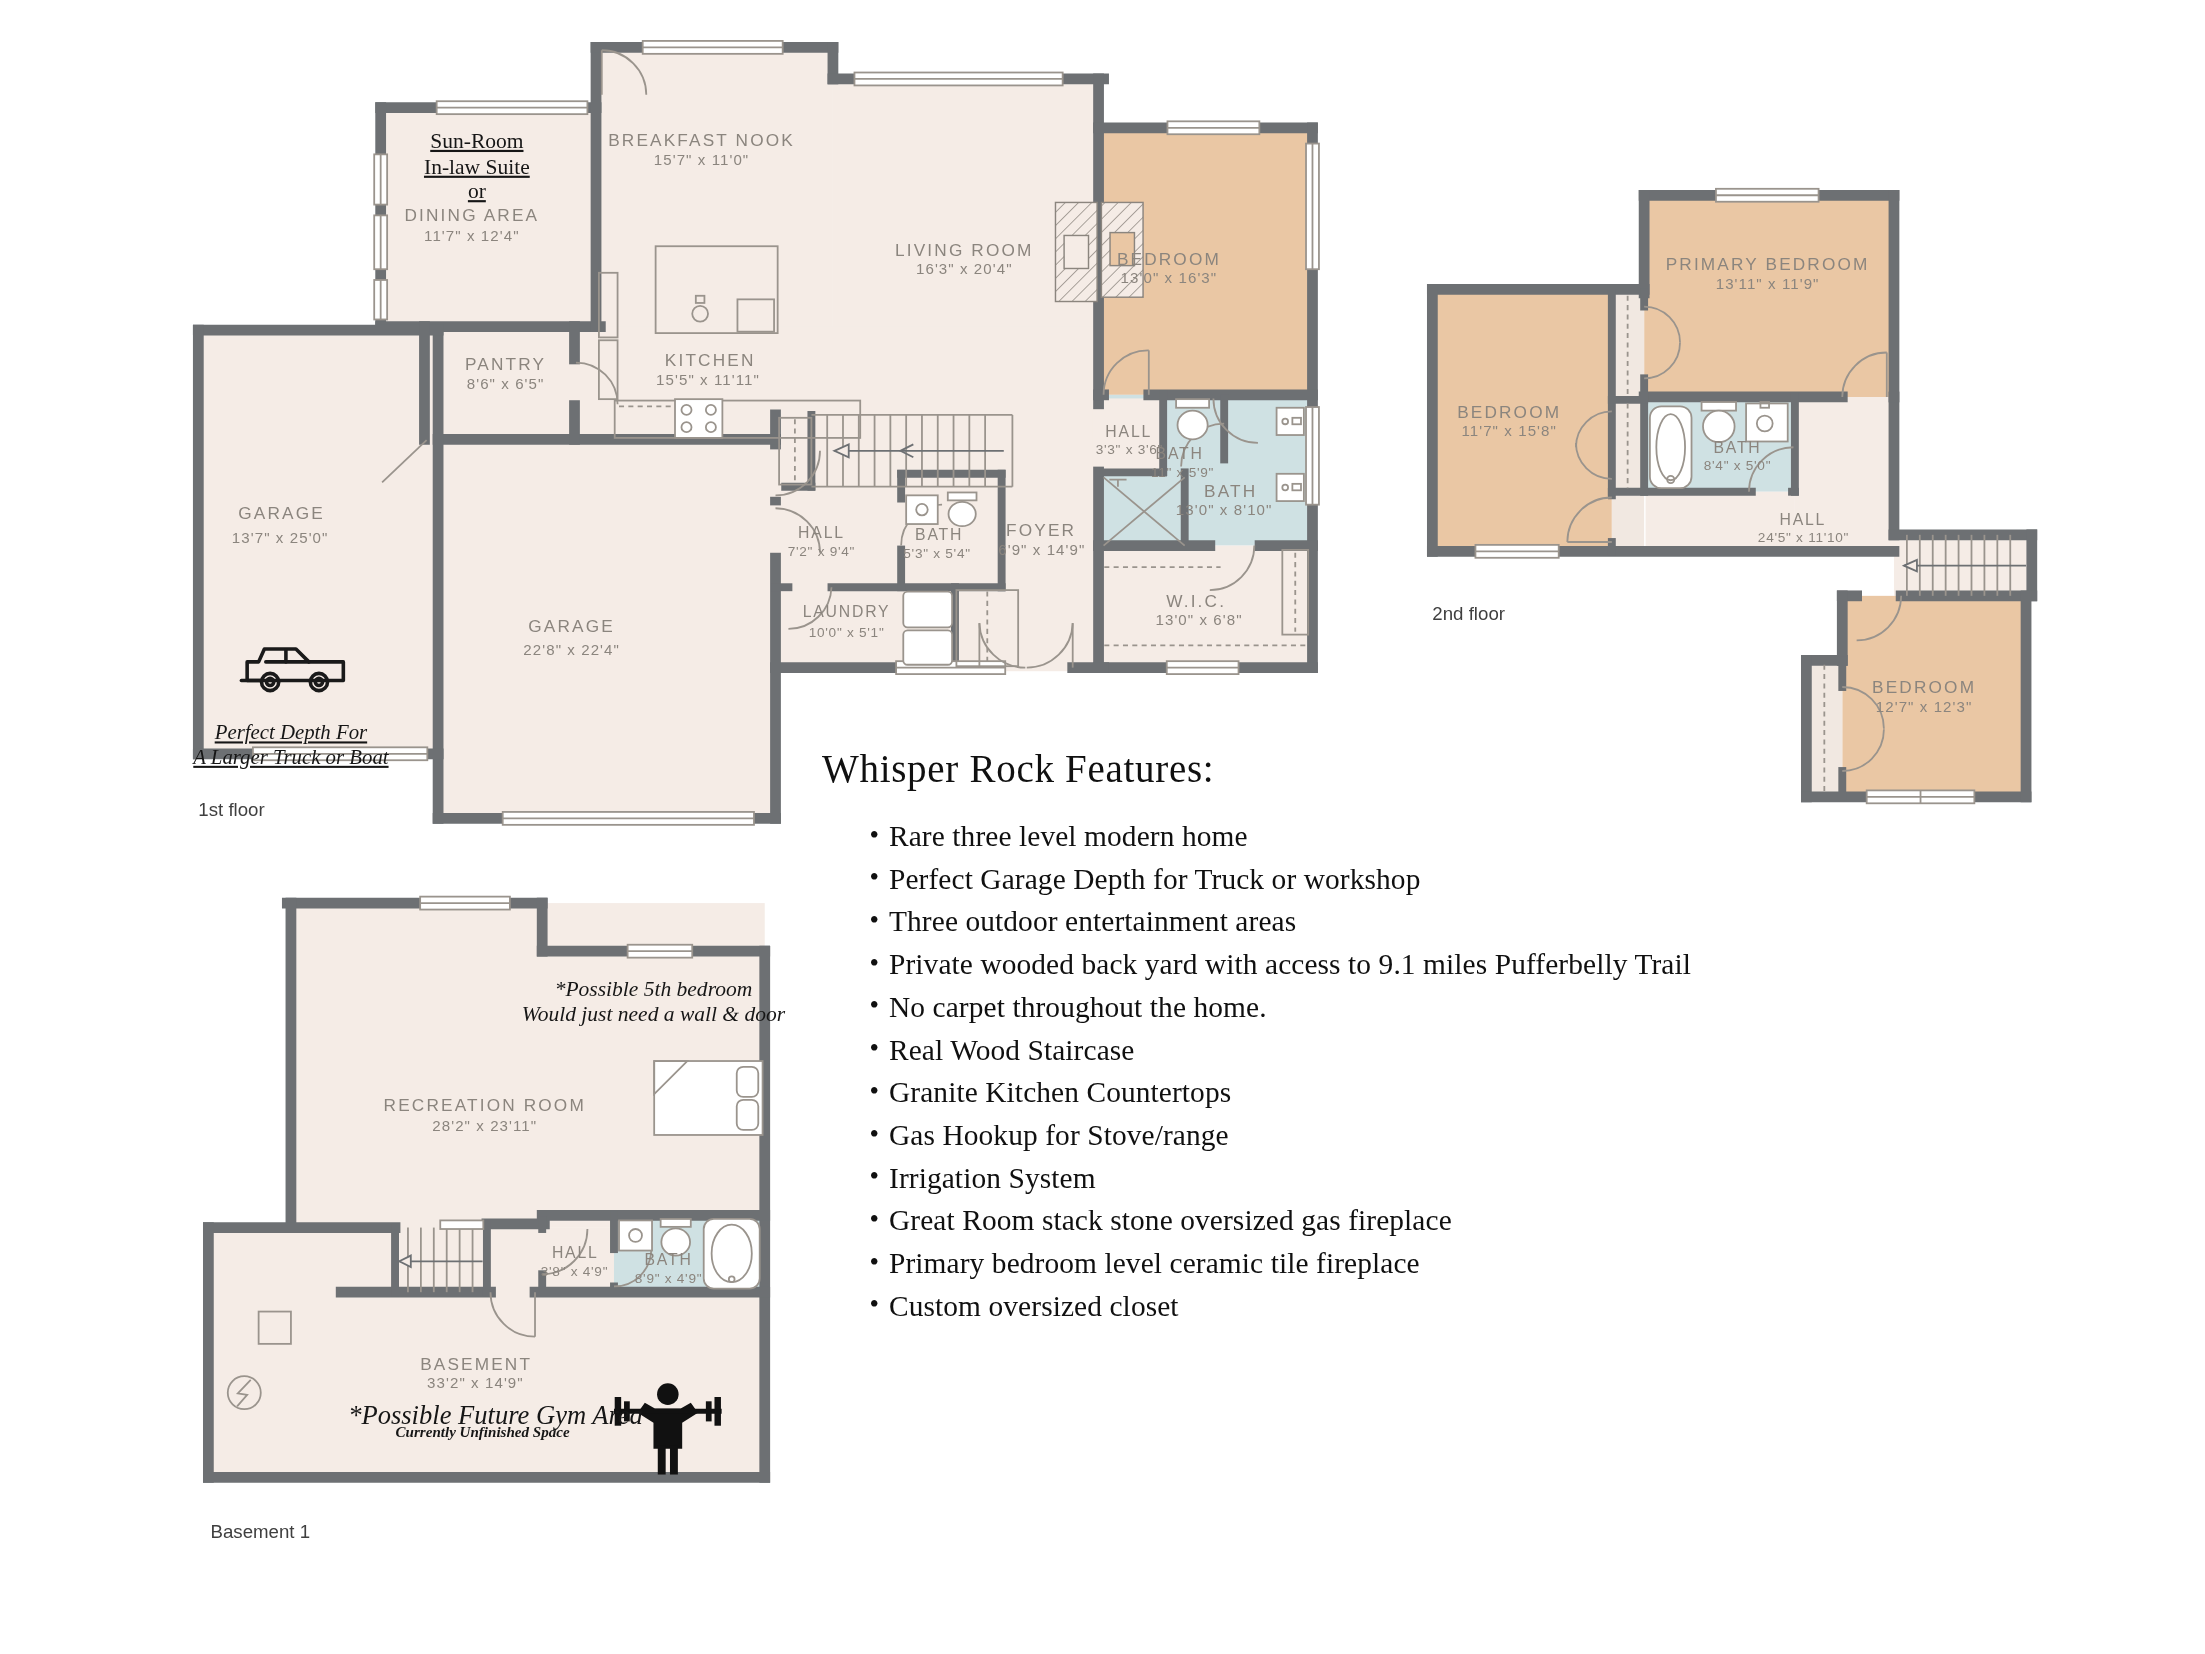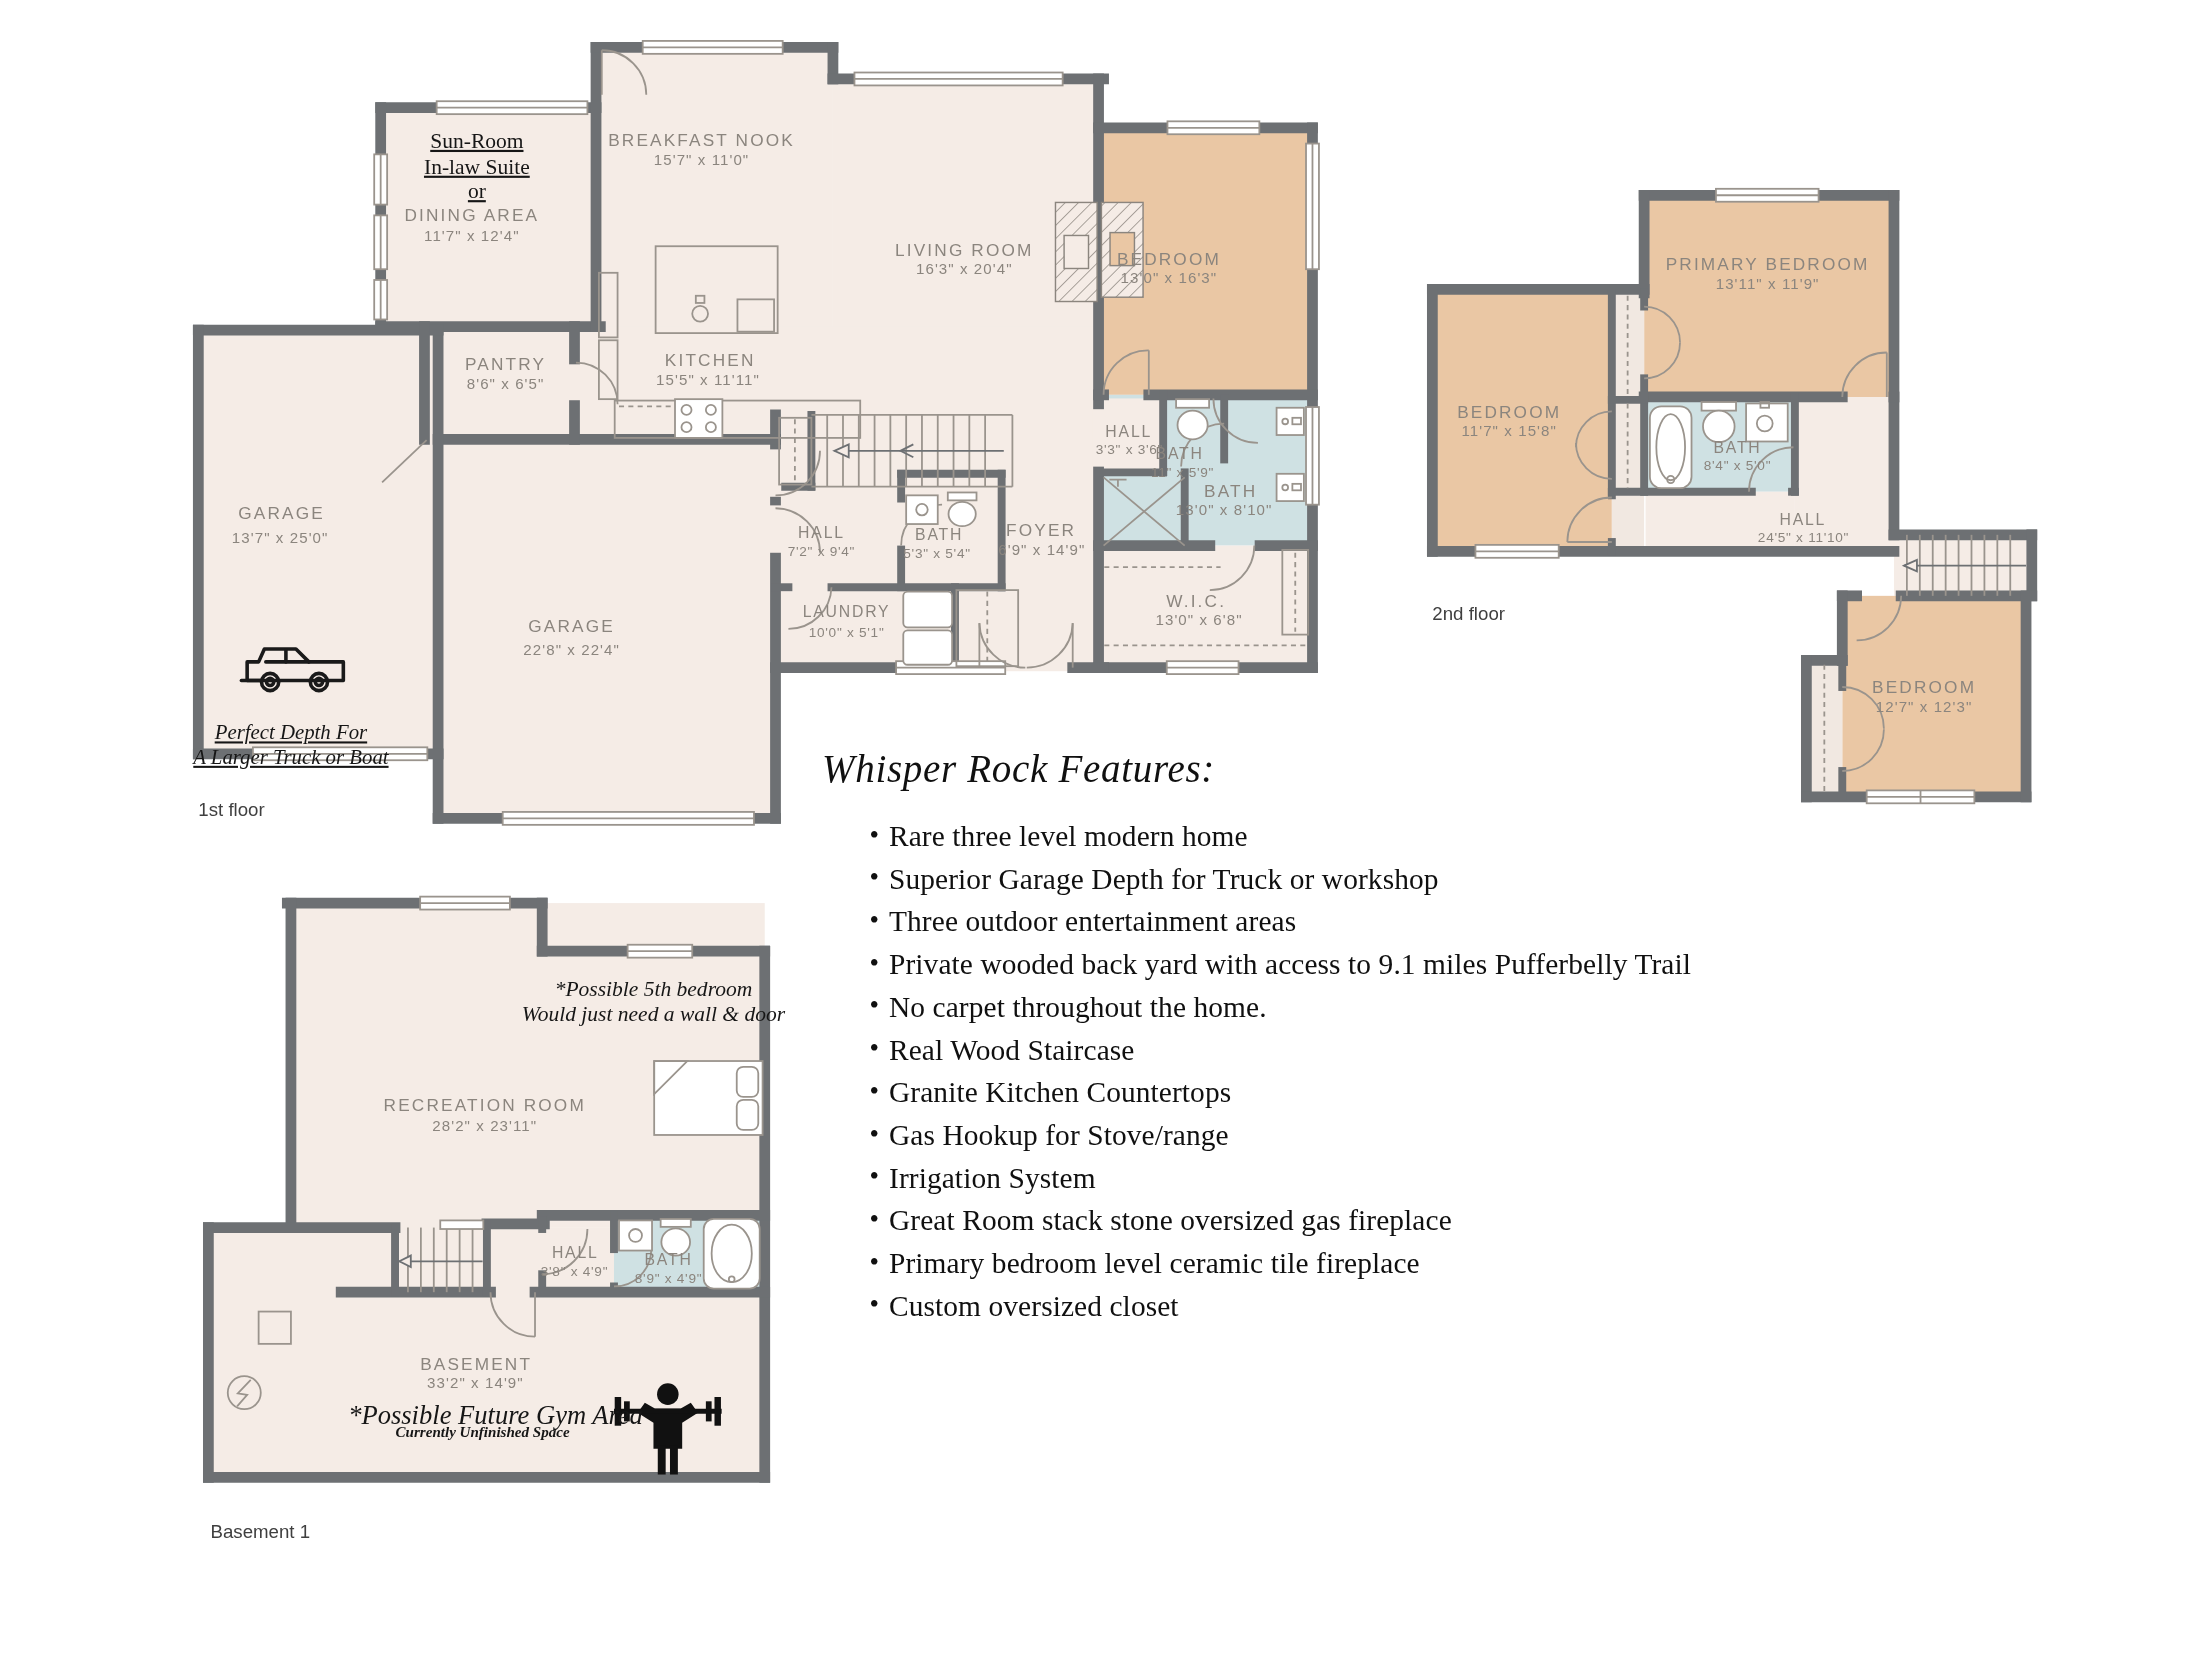--- a/index.html
+++ b/index.html
@@ -22,21 +22,21 @@
   .rs2{font-size:19px;letter-spacing:1px;text-anchor:middle;}
   .tag{font-size:26px;fill:#3f3f3f;letter-spacing:0;text-anchor:start;}
   .ser{font-family:"Liberation Serif",serif;font-size:30px;fill:#161616;text-anchor:middle;text-decoration:underline;}
   .si{font-family:"Liberation Serif",serif;font-style:italic;font-size:29px;fill:#161616;text-anchor:middle;text-decoration:underline;}
   .note{font-family:"Liberation Serif",serif;font-style:italic;font-size:30px;fill:#161616;text-anchor:middle;}
   .gym{font-family:"Liberation Serif",serif;font-style:italic;font-size:37px;fill:#161616;text-anchor:middle;}
   .cur{font-family:"Liberation Serif",serif;font-style:italic;font-weight:bold;font-size:21px;fill:#161616;text-anchor:middle;}
 
   
   #features{position:absolute;left:822px;top:748px;width:1235px;color:#101010;}
-  #features h1{font-family:"Liberation Serif",serif;font-style:italic;font-weight:normal;
+  #features h1{font-family:"Liberation Serif",serif;font-weight:normal;
                font-size:39px;line-height:42px;margin:0;letter-spacing:0.7px;}
   #features ul{list-style:none;margin:32px 0 0 10px;padding:0 0 0 17px;}
   #features li{position:relative;font-family:"Liberation Serif",serif;font-size:29.4px;
                line-height:29.4px;margin-bottom:13.3px;letter-spacing:0.1px;margin-left:40px;}
   #features li::before{content:"\2022";position:absolute;left:-19.4px;top:-1.4px;font-size:27px;}
 </style>
 </head>
 <body>
 
 <svg id="plans" viewBox="0 0 3071 2304">
@@ -520,21 +520,21 @@
     <text class="gym" x="690" y="1984">*Possible Future Gym Area</text>
     <text class="cur" x="672" y="2002">Currently Unfinished Space</text>
     <text class="tag" x="293" y="2142">Basement 1</text>
   </g>
 </svg>
 
 <div id="features">
   <h1>Whisper Rock Features:</h1>
   <ul>
     <li>Rare three level modern home</li>
-    <li>Superior Garage Depth for Truck or workshop</li>
+    <li>Perfect Garage Depth for Truck or workshop</li>
     <li>Three outdoor entertainment areas</li>
     <li>Private wooded back yard with access to 9.1 miles Pufferbelly Trail</li>
     <li>No carpet throughout the home.</li>
     <li>Real Wood Staircase</li>
     <li>Granite Kitchen Countertops</li>
     <li>Gas Hookup for Stove/range</li>
     <li>Irrigation System</li>
     <li>Great Room stack stone oversized gas fireplace</li>
     <li>Primary bedroom level ceramic tile fireplace</li>
     <li>Custom oversized closet</li>

